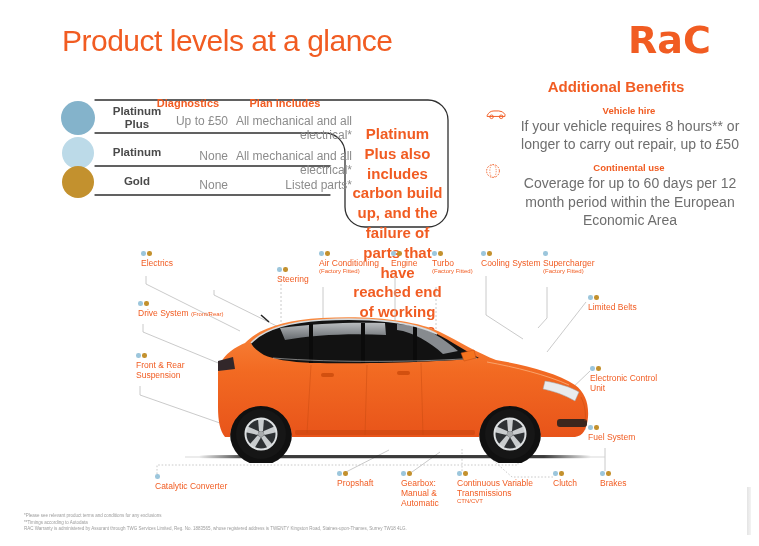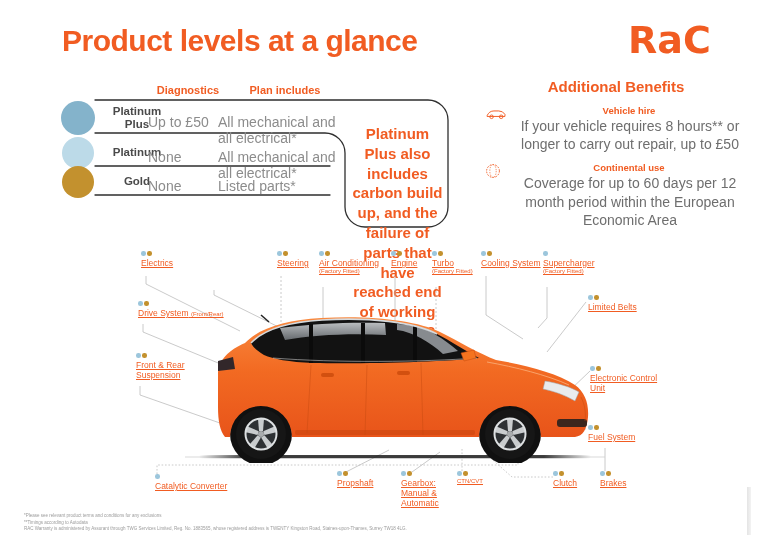--- a/index.html
+++ b/index.html
@@ -1,49 +1,49 @@
 <!DOCTYPE html>
 <html style="--accent: #F15C22; --text-dark: #4A4A4A; --text-gray: #8C8C8C; --line-gray: #BDBDBD; --border-dark: #2E2E2E; --dot-platinum: #9CC6DC; --dot-gold: #C3912E; --circle-pplus: #84B3CB; --circle-plat: #BCDAE8; --circle-gold: #C3912E;"><head>
 <meta charset="utf-8">
 <style>
   html,body{margin:0;padding:0;background:#e9e9e9;}
   .page{position:relative;width:759px;height:546px;background:#ffffff;overflow:hidden;
         font-family:"Liberation Sans",sans-serif;margin:0 auto;}
   [data-interactable]{box-sizing:border-box;}
 
   
-  .title{position:absolute;left:62px;top:24px;font-size:30px;font-weight:700;
+  .title{position:absolute;left:62px;top:24px;font-size:30px;font-weight:400;
          letter-spacing:-0.5px;color:var(--accent);}
   .logo{position:absolute;left:628px;top:18px;font-size:38px;font-weight:800;
         color:var(--accent);font-family:"DejaVu Sans",sans-serif;letter-spacing:0px;}
 
   
   .plans{position:absolute;left:60px;top:78px;width:410px;height:180px;}
   .plans svg{position:absolute;left:0;top:0;}
-  .col-head{position:absolute;font-size:11px;font-weight:700;color:var(--accent);text-align:center;}
+  .col-head{position:absolute;font-size:11px;font-weight:700;color:var(--accent);text-align:center;margin-top:13px;}
   .plan-circle{position:absolute;border-radius:50%;}
   .c-pplus{left:1px;top:23px;width:34px;height:34px;background:var(--circle-pplus);}
   .c-plat{left:2px;top:59px;width:32px;height:32px;background:var(--circle-plat);}
   .c-gold{left:2px;top:88px;width:32px;height:32px;background:var(--circle-gold);}
   .plan-name{position:absolute;left:44px;width:66px;font-size:11.5px;font-weight:700;
              color:var(--text-dark);text-align:center;line-height:1.15;}
-  .plan-val{position:absolute;font-size:14px;color:var(--text-gray);text-align:left;}
+  .plan-val{position:absolute;font-size:12px;color:var(--text-gray);text-align:right;}
   .callout-text{position:absolute;left:290px;top:46px;width:95px;font-size:15px;font-weight:700;
                 color:var(--accent);text-align:center;line-height:1.32;}
 
   
   .benefits{position:absolute;left:485px;top:78px;width:262px;text-align:center;}
   .benefits-title{font-size:15px;font-weight:700;color:var(--accent);margin-bottom:10px;}
   .benefit{position:relative;padding-left:26px;margin-bottom:9px;}
   .benefit .bicon{position:absolute;left:0;top:1px;}
   .benefit-name{font-size:9.5px;font-weight:700;color:var(--accent);margin-bottom:1px;}
   .benefit-desc{font-size:14px;color:#6E6E6E;line-height:1.3;width:238px;}
 
   
-  .plabel{position:absolute;font-size:8.5px;color:var(--accent);line-height:1.2;text-decoration:underline;}
+  .plabel{position:absolute;font-size:8.5px;color:var(--accent);line-height:1.2;}
   .plabel .dots{display:flex;gap:1.5px;margin-bottom:2px;height:5px;}
   .dot{width:4.5px;height:4.5px;border-radius:50%;display:inline-block;}
   .dot-platinum{background:var(--dot-platinum);}
   .dot-gold{background:var(--dot-gold);}
   .plabel .sub{font-size:6px;line-height:1.1;}
   .sub-inline{font-size:6px;}
   .nowrap{white-space:nowrap;}
 
   svg.overlay{position:absolute;left:0;top:0;pointer-events:none;}
 
@@ -214,21 +214,21 @@
     </g>
   </svg>
 
   <div class="plabel" style="left:141px;top:251px" data-interactable="false">
     <span class="dots" data-interactable="false">
         <span class="dot dot-platinum" data-interactable="false"></span>
         <span class="dot dot-gold" data-interactable="false"></span>
       </span>
     <div data-interactable="false">Electrics</div>
   </div>
-  <div class="plabel" style="left:277px;top:251px" data-interactable="false">
+  <div class="plabel" style="left:277px;top:267px" data-interactable="false">
     <span class="dots" data-interactable="false">
         <span class="dot dot-platinum" data-interactable="false"></span>
         <span class="dot dot-gold" data-interactable="false"></span>
       </span>
     <div data-interactable="false">Steering</div>
   </div>
   <div class="plabel nowrap" style="left:319px;top:251px" data-interactable="false">
     <span class="dots" data-interactable="false">
         <span class="dot dot-platinum" data-interactable="false"></span>
         <span class="dot dot-gold" data-interactable="false"></span>
@@ -319,20 +319,21 @@
         <span class="dot dot-platinum" data-interactable="false"></span>
         <span class="dot dot-gold" data-interactable="false"></span>
       </span>
     <div data-interactable="false">Gearbox: Manual &amp; Automatic</div>
   </div>
   <div class="plabel" style="left:457px;top:471px;width:88px" data-interactable="false">
     <span class="dots" data-interactable="false">
         <span class="dot dot-platinum" data-interactable="false"></span>
         <span class="dot dot-gold" data-interactable="false"></span>
       </span>
+    <div data-interactable="false">Continuous Variable Transmissions</div>
     <div class="sub" data-interactable="false">CTN/CVT</div>
   </div>
   <div class="plabel nowrap" style="left:553px;top:471px" data-interactable="false">
     <span class="dots" data-interactable="false">
         <span class="dot dot-platinum" data-interactable="false"></span>
         <span class="dot dot-gold" data-interactable="false"></span>
       </span>
     <div data-interactable="false">Clutch</div>
   </div>
   <div class="plabel nowrap" style="left:600px;top:471px" data-interactable="false">

